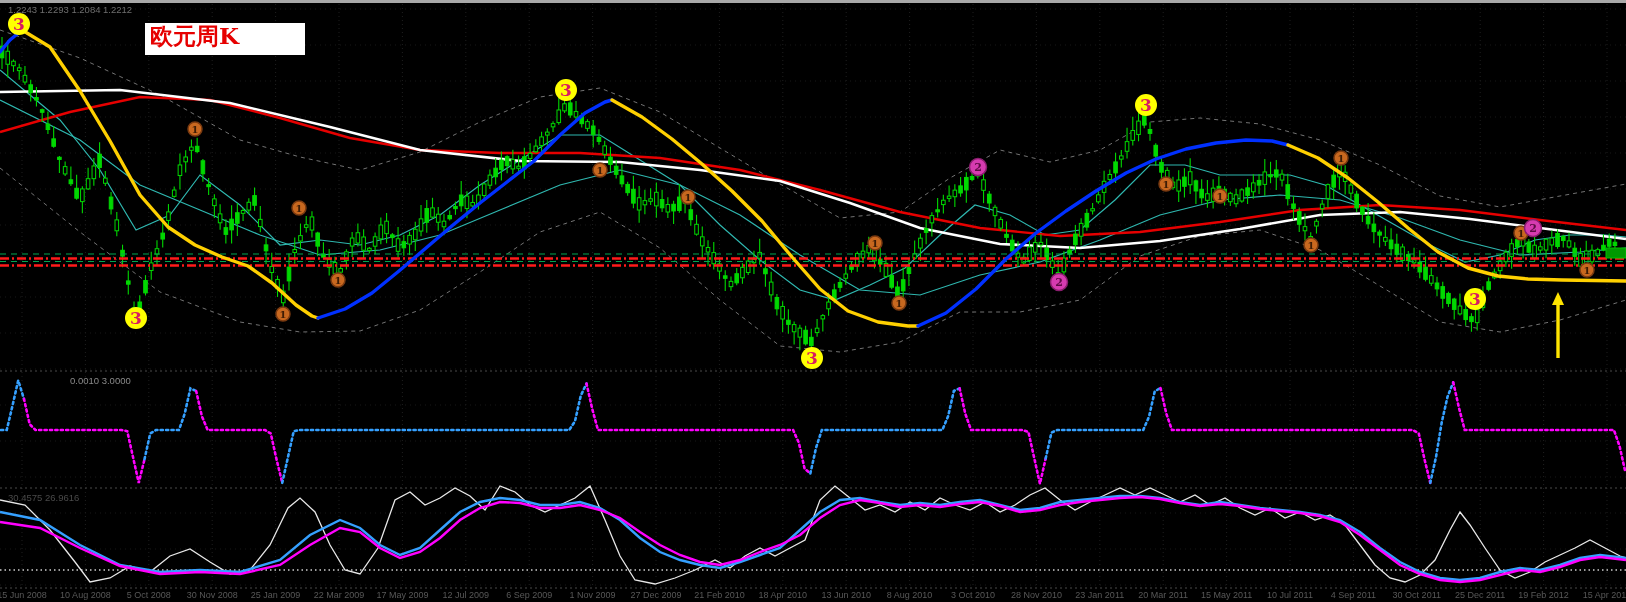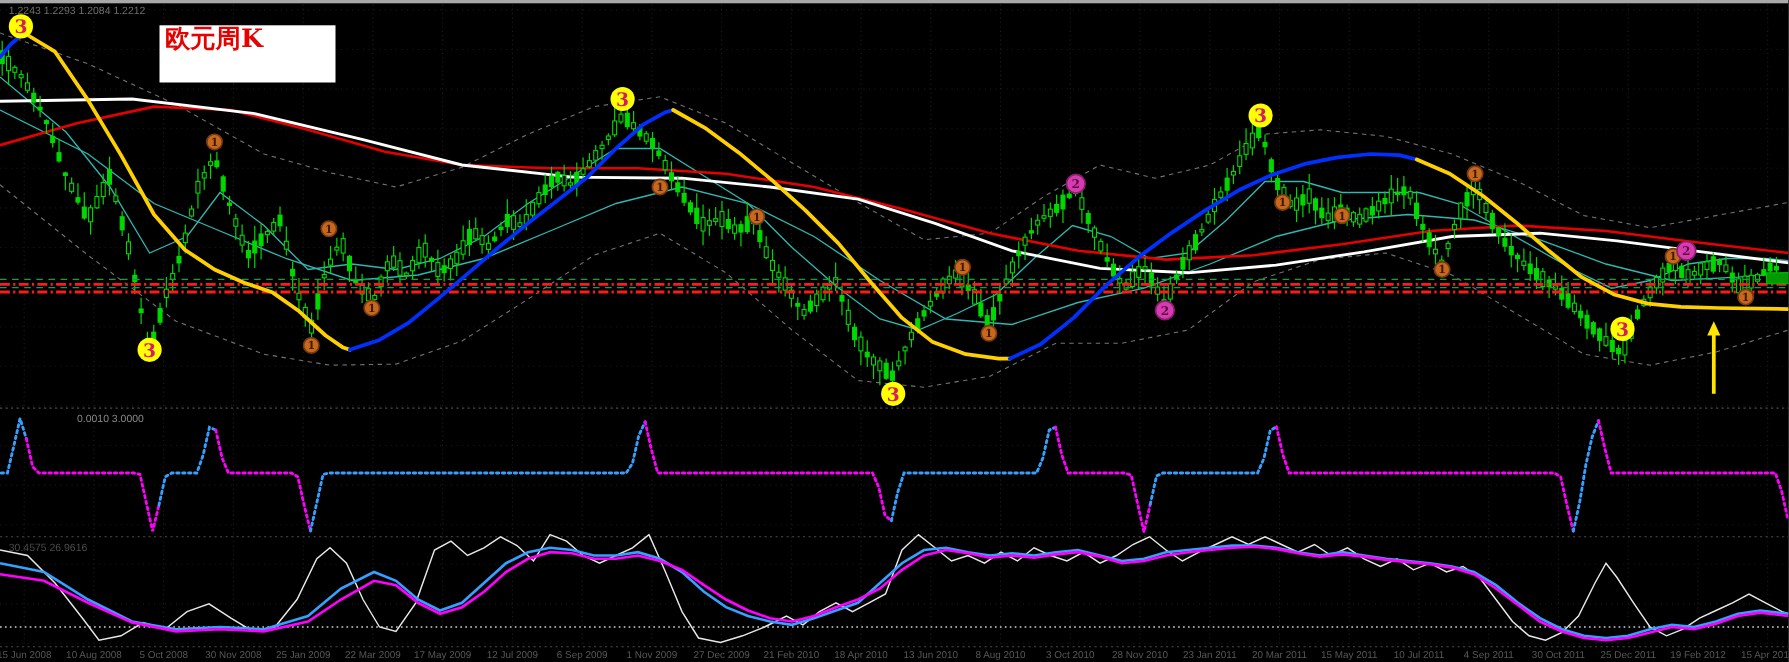--- a/index.html
+++ b/index.html
@@ -1,20 +1,20 @@
 <!DOCTYPE html>
 <html><head>
 <meta charset="utf-8">
 <style>
   html,body{margin:0;padding:0;background:#000;}
-  .stage{position:relative;width:1626px;height:602px;background:#a3a3a3;overflow:hidden;
+  .stage{position:relative;width:1626px;height:602px;background:#3b82f6;overflow:hidden;
          font-family:"Liberation Sans",sans-serif;}
   .top-strip{position:absolute;top:0;left:0;width:100%;height:3px;background:#a9a9a9;}
   #chart{position:absolute;top:0;left:0;}
-  .title-box{position:absolute;left:145px;top:23px;width:160px;height:52px;background:#ffffff;}
+  .title-box{position:absolute;left:145px;top:23px;width:160px;height:32px;background:#ffffff;}
   .title-box span{display:block;padding:1px 0 0 5px;color:#e60000;font-weight:bold;
                   font-size:23px;line-height:1.0;font-family:"DejaVu Serif",serif;}
 </style>
 </head>
 <body>
 
 <div class="stage">
   <svg id="chart" width="1626" height="602">
       <rect x="0" y="0" width="1626" height="602" fill="#000"></rect>
       <line x1="22" y1="4" x2="22" y2="588" stroke="#1f1f1f" stroke-dasharray="1 3"></line>

